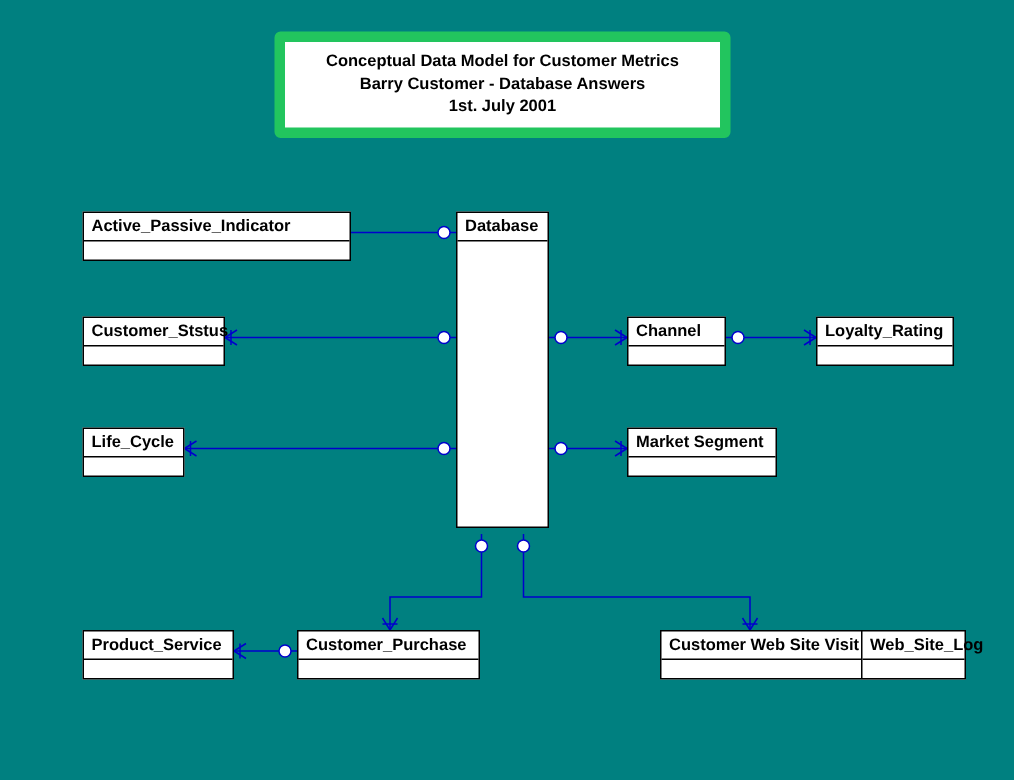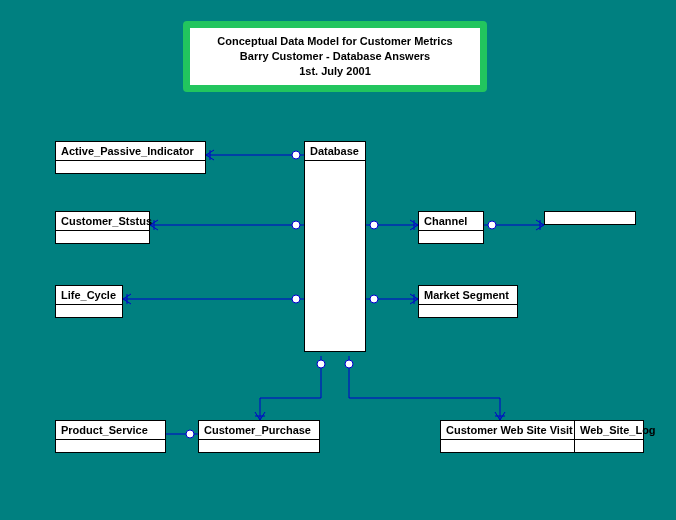--- a/index.html
+++ b/index.html
@@ -128,21 +128,21 @@
     <line x1="156" y1="434" x2="164" y2="439"></line>
   <circle cx="190" cy="434" r="4"></circle>
 
   <line x1="561" y1="434" x2="605" y2="434"></line>
   <circle cx="569" cy="434" r="4"></circle>
   <line x1="601" y1="429" x2="601" y2="439"></line>
   <line x1="605" y1="434" x2="597" y2="429"></line>
     <line x1="605" y1="434" x2="597" y2="439"></line>
 </svg>
 
-<div class="entity" style="left:55px;top:141px;width:151px">
+<div class="entity" style="left:55px;top:141px;width:179px">
   <div class="hdr">Active_Passive_Indicator</div>
   <div class="body"></div>
 </div>
 
 <div class="entity" style="left:55px;top:211px;width:95px">
   <div class="hdr">Customer_Ststus</div>
   <div class="body"></div>
 </div>
 
 <div class="entity" style="left:55px;top:285px;width:68px">
@@ -154,29 +154,30 @@
   <div class="hdr">Database</div>
   <div class="body"></div>
 </div>
 
 <div class="entity" style="left:418px;top:211px;width:66px">
   <div class="hdr">Channel</div>
   <div class="body"></div>
 </div>
 
 <div class="entity" style="left:544px;top:211px;width:92px">
+  <div class="hdr">Loyalty_Rating</div>
   <div class="body"></div>
 </div>
 
 <div class="entity" style="left:418px;top:285px;width:100px">
   <div class="hdr">Market Segment</div>
   <div class="body"></div>
 </div>
 
-<div class="entity" style="left:55px;top:420px;width:111px">
+<div class="entity" style="left:55px;top:420px;width:101px">
   <div class="hdr">Product_Service</div>
   <div class="body"></div>
 </div>
 
 <div class="entity" style="left:198px;top:420px;width:122px">
   <div class="hdr">Customer_Purchase</div>
   <div class="body"></div>
 </div>
 
 <div class="entity" style="left:440px;top:420px;width:161px">

